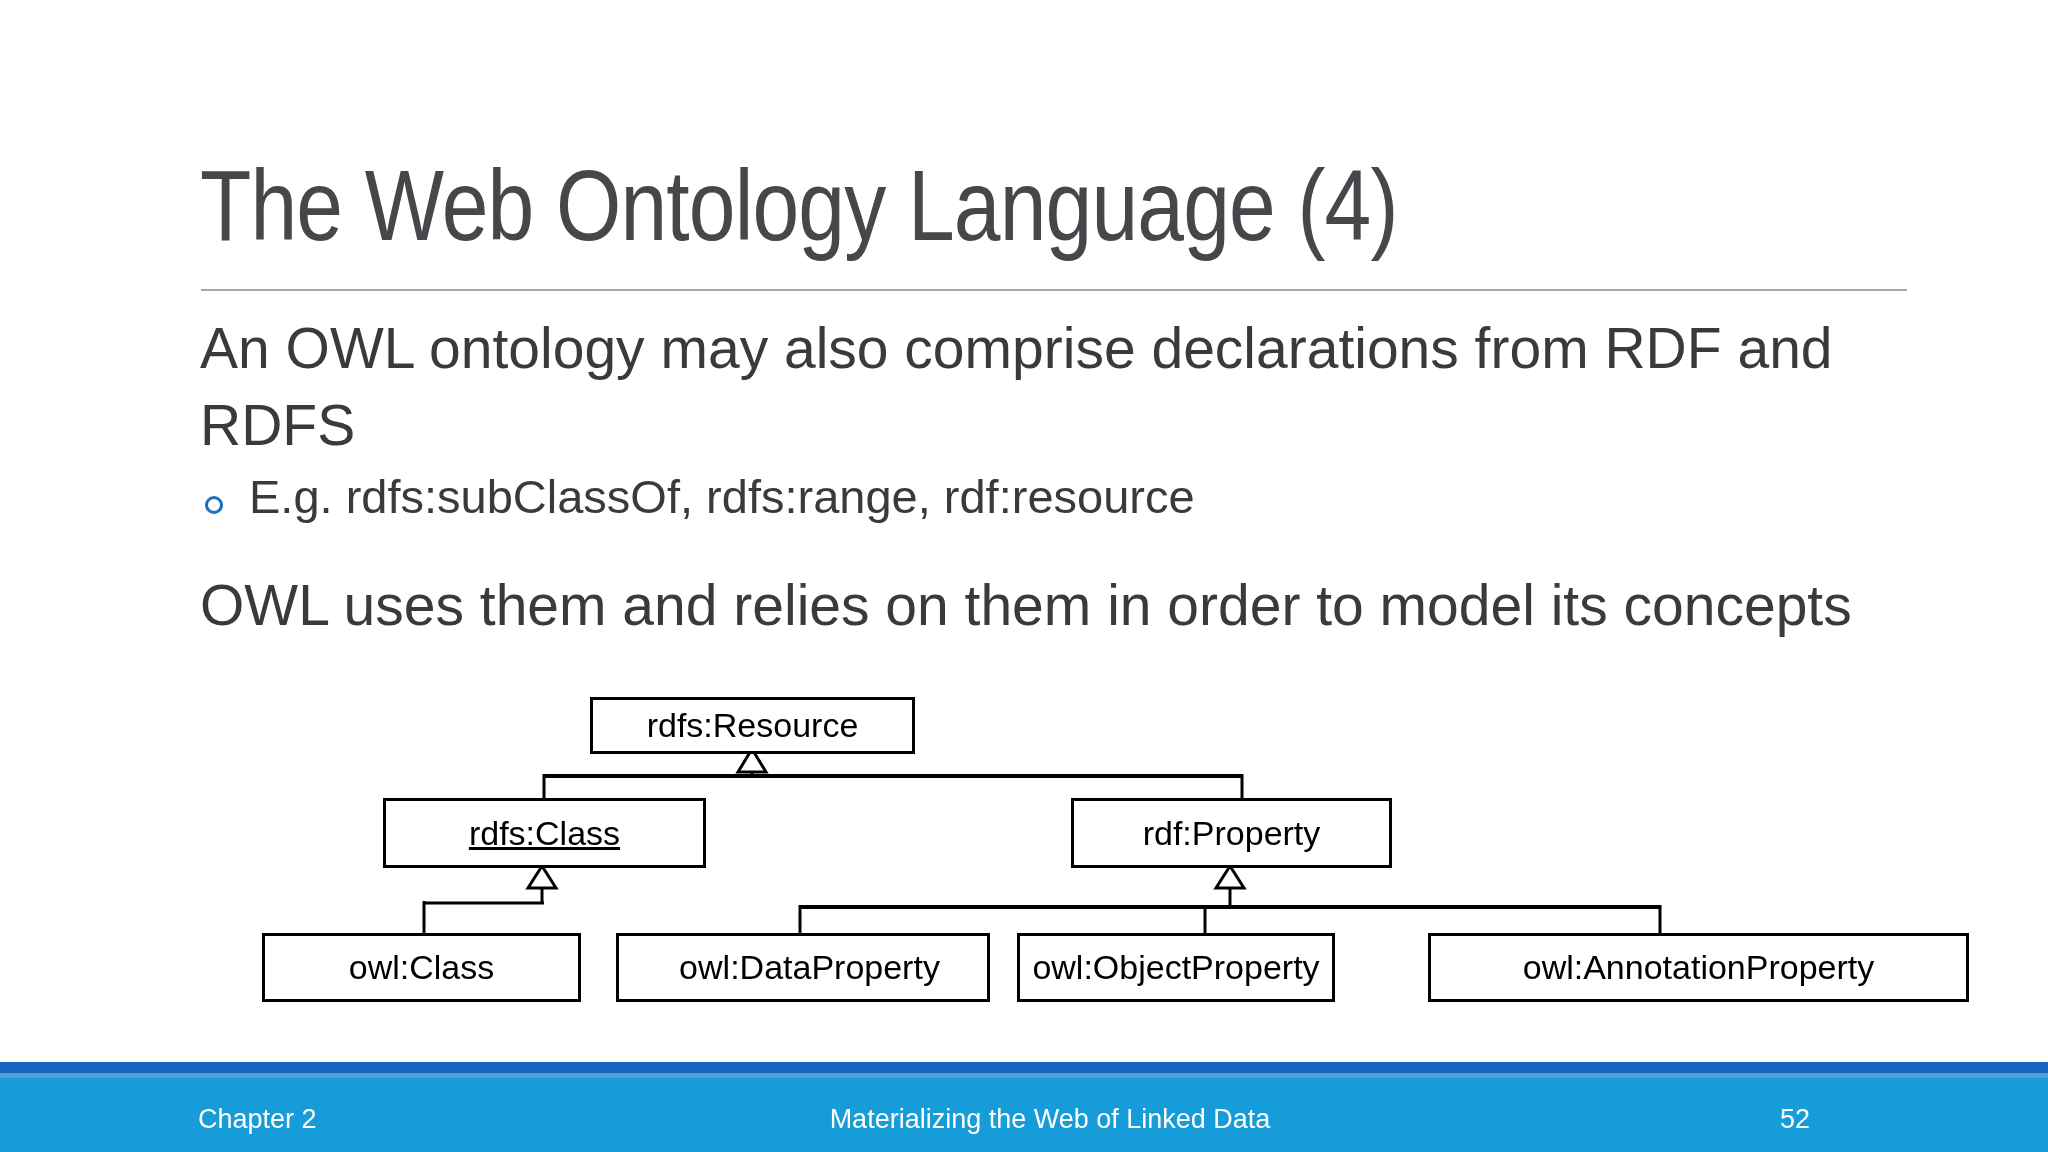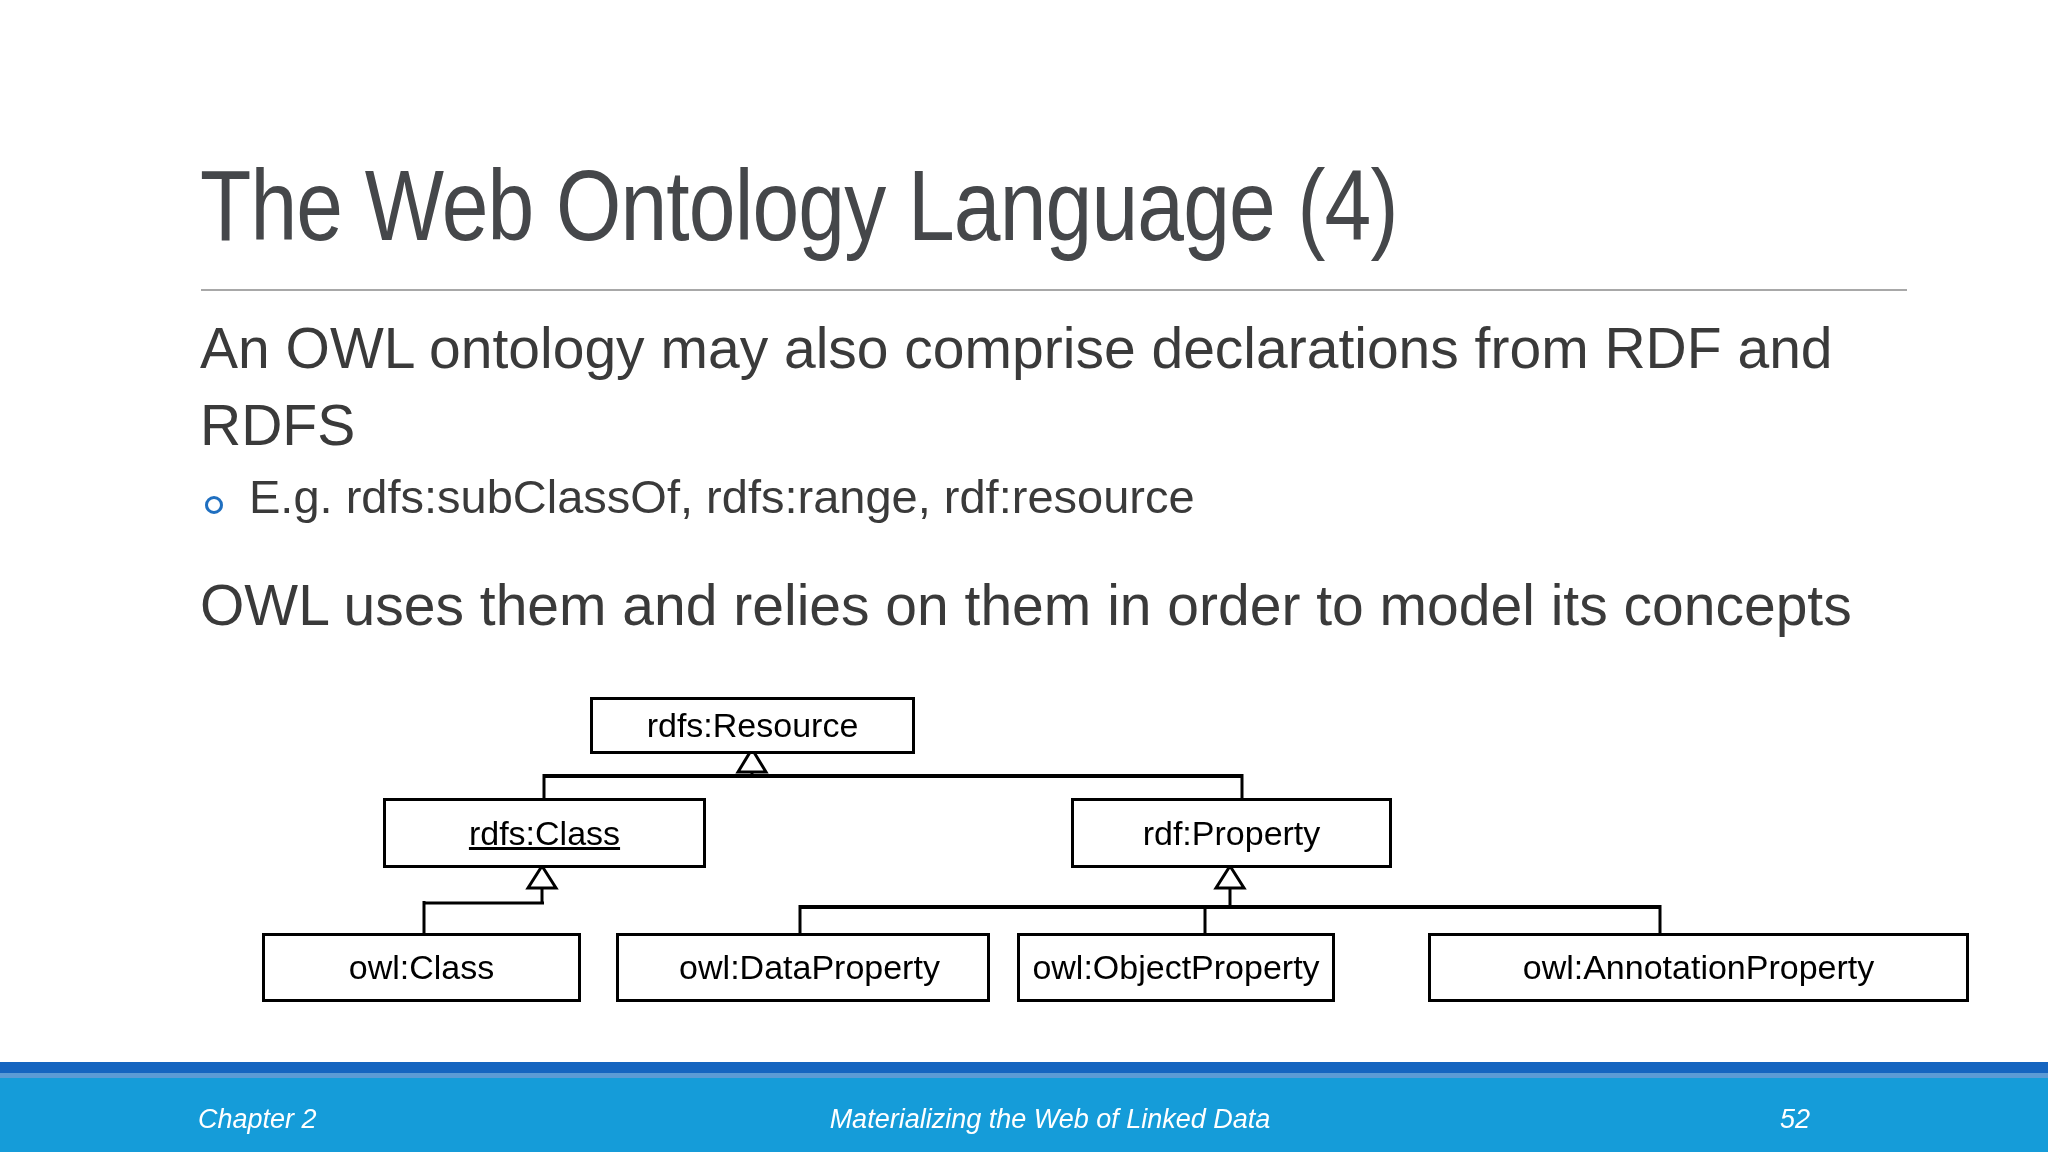--- a/index.html
+++ b/index.html
@@ -86,21 +86,20 @@
     background:#5b9bd5;
   }
   .footer-bar{
     position:absolute;left:0;top:1078px;width:2048px;height:74px;
     background:#159cd9;
   }
   .footer-text{
     position:absolute;top:1103px;
     font-size:27px;line-height:32px;
     color:#ffffff;
-    font-style:italic;
   }
   .footer-left{left:198px;}
   .footer-center{left:1050px;transform:translateX(-50%);white-space:nowrap;}
   .footer-right{left:1780px;width:90px;text-align:left;}
 </style>
 </head>
 <body>
 
 <div id="slide">
 

